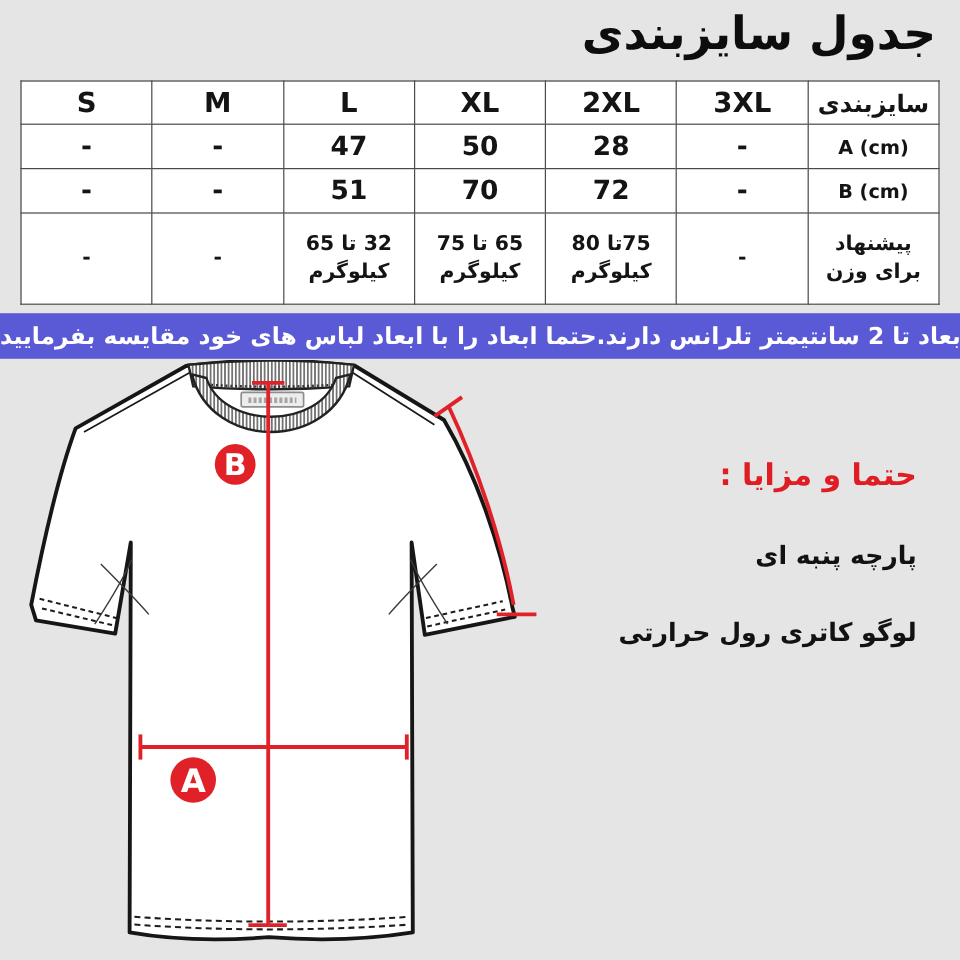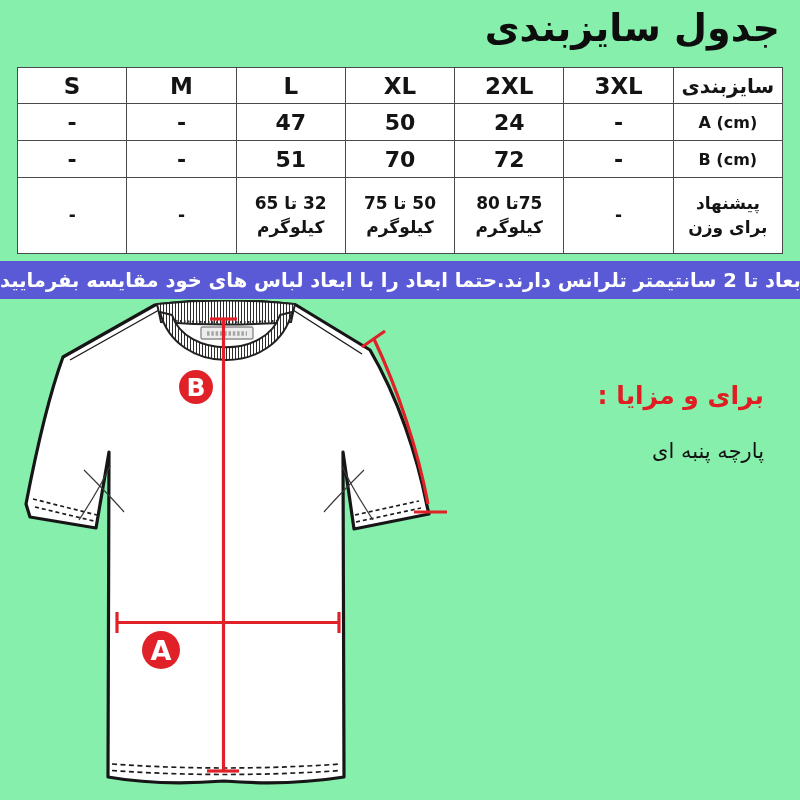--- a/index.html
+++ b/index.html
@@ -1,18 +1,18 @@
 <!DOCTYPE html>
 <html lang="fa"><head>
 <meta charset="utf-8">
 <style>
   html,body{margin:0;padding:0;background:#fff;}
   body{width:800px;height:800px;position:relative;overflow:hidden;
        font-family:"DejaVu Sans",sans-serif;color:#141414;}
-  .canvas{position:absolute;inset:0;width:800px;height:800px;background:#86efac;}
+  .canvas{position:absolute;inset:0;width:800px;height:800px;background:#e5e5e5;}
 
   
   .page-title{position:absolute;top:6px;right:20px;font-size:38px;font-weight:bold;
               color:#0d0d0d;direction:rtl;letter-spacing:-1px;}
 
   
   table.size-table{position:absolute;left:17px;top:67px;width:766px;
                    border-collapse:collapse;table-layout:fixed;direction:rtl;}
   .size-table th,.size-table td{border:1.6px solid #4a4a4a;text-align:center;
                    vertical-align:middle;font-weight:bold;padding:0 2px;background:#fff;}
@@ -30,21 +30,21 @@
   .banner{position:absolute;left:0;top:261px;width:800px;height:38px;background:#5a59d6;
           display:flex;align-items:center;justify-content:center;}
   .banner span{color:#fff;font-weight:bold;font-size:19.5px;direction:rtl;white-space:nowrap;}
 
   
   .diagram{position:absolute;left:0;top:300px;width:500px;height:500px;}
 
   
   .features{position:absolute;top:381px;right:36px;width:330px;text-align:right;direction:rtl;}
   .features .f-title{color:#e01d22;font-size:25px;font-weight:bold;height:36px;}
-  .features .f-item{color:#121212;font-size:21px;font-weight:normal;margin-top:22px;height:30px;}
+  .features .f-item{color:#121212;font-size:21px;font-weight:bold;margin-top:34px;height:30px;}
 </style>
 </head>
 <body>
 
 <div class="canvas">
 
   <div class="page-title">جدول سایزبندی</div>
 
   <table class="size-table">
     <tbody>
@@ -53,40 +53,40 @@
       <th>3XL</th>
       <th>2XL</th>
       <th>XL</th>
       <th>L</th>
       <th>M</th>
       <th>S</th>
     </tr>
     <tr class="r-a">
       <td class="lbl">A (cm)</td>
       <td>-</td>
-      <td>24</td>
+      <td>28</td>
       <td>50</td>
       <td>47</td>
       <td>-</td>
       <td>-</td>
     </tr>
     <tr class="r-b">
       <td class="lbl">B (cm)</td>
       <td>-</td>
       <td>72</td>
       <td>70</td>
       <td>51</td>
       <td>-</td>
       <td>-</td>
     </tr>
     <tr class="r-w">
       <td class="lbl-rtl">پیشنهاد برای وزن</td>
       <td>-</td>
       <td>75تا 80 کیلوگرم</td>
-      <td>50 تا 75 کیلوگرم</td>
+      <td>65 تا 75 کیلوگرم</td>
       <td>32 تا 65 کیلوگرم</td>
       <td>-</td>
       <td>-</td>
     </tr>
   </tbody>
     </table>
 
   <div class="banner">
     <span>ابعاد تا 2 سانتیمتر تلرانس دارند.حتما ابعاد را با ابعاد لباس های خود مقایسه بفرمایید.</span>
   </div>
@@ -153,17 +153,18 @@
         <text x="196" y="96" text-anchor="middle" font-size="25" font-weight="bold" fill="#ffffff" font-family="DejaVu Sans, sans-serif">B</text>
       </g>
       <g>
         <circle cx="161" cy="350" r="19" fill="#e02228"></circle>
         <text x="161" y="360" text-anchor="middle" font-size="27" font-weight="bold" fill="#ffffff" font-family="DejaVu Sans, sans-serif">A</text>
       </g>
     </svg>
   </div>
 
   <div class="features">
-    <div class="f-title">برای و مزایا :</div>
+    <div class="f-title">حتما و مزایا :</div>
     <div class="f-item">پارچه پنبه ای</div>
+    <div class="f-item">لوگو کاتری رول حرارتی</div>
   </div>
 
 </div>
 
 </body></html>

